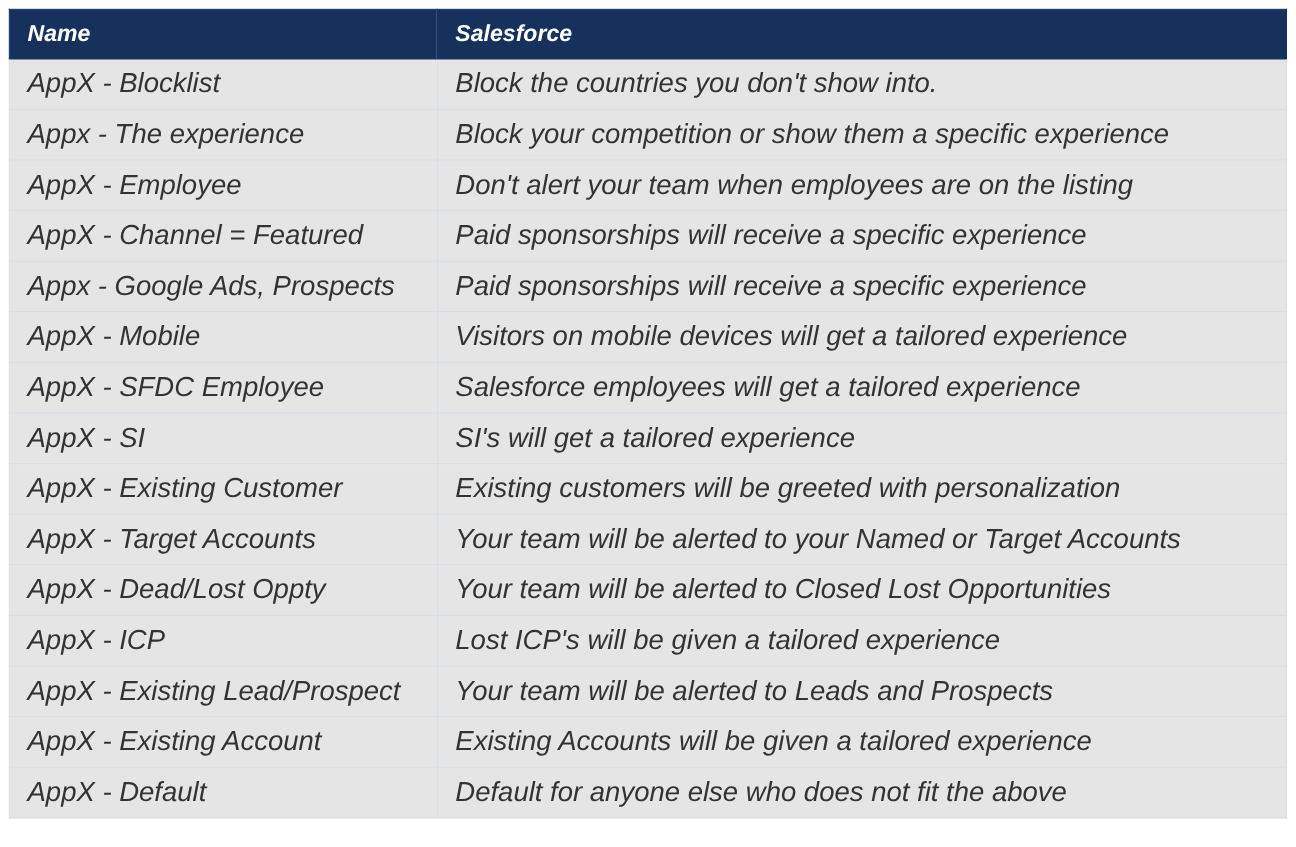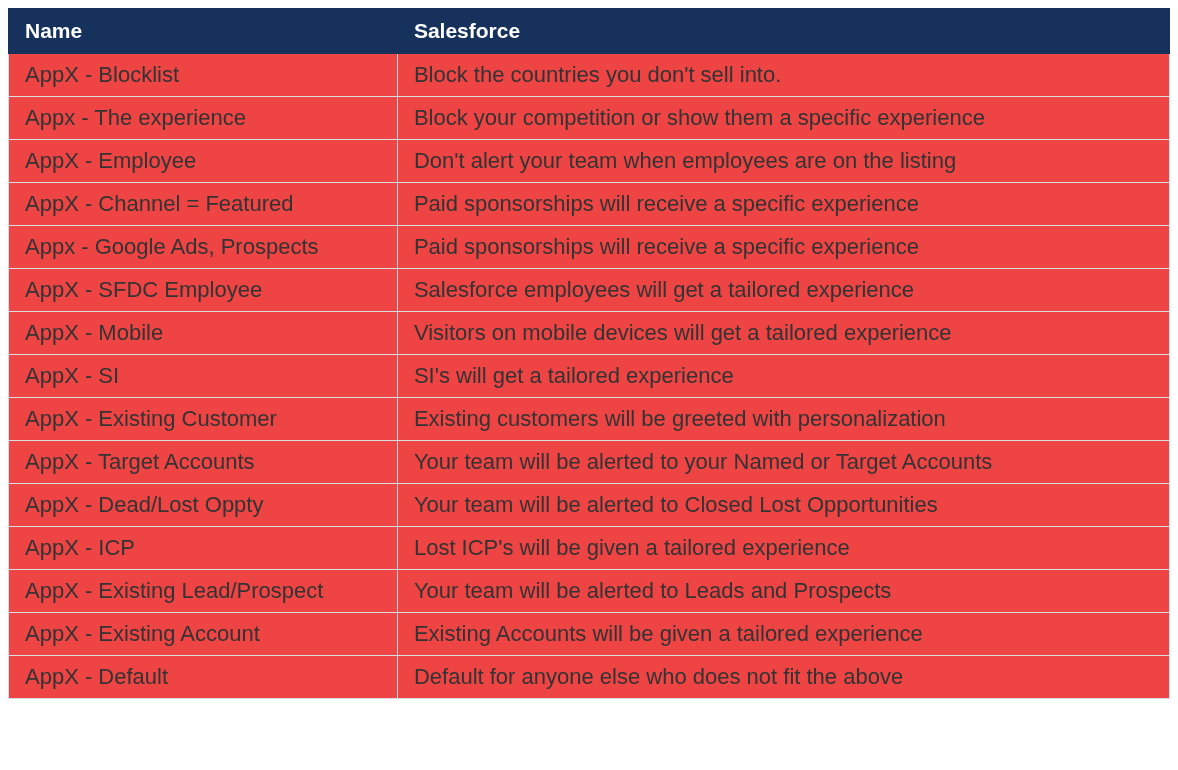--- a/index.html
+++ b/index.html
@@ -1,18 +1,19 @@
 <!DOCTYPE html>
 <html><head>
   <meta charset="utf-8">
   <style>
     * {
       margin: 0;
       padding: 0;
       box-sizing: border-box;
+      font-style: italic;
     }
     body {
       font-family: -apple-system, BlinkMacSystemFont, "Segoe UI", "Helvetica Neue", Arial, sans-serif;
       background: #ffffff;
       padding: 8px;
     }
     .table {
       width: 100%;
       border-collapse: collapse;
       table-layout: fixed;
@@ -25,67 +26,67 @@
       font-size: 21px;
       padding: 10px 16px;
       border: 1px solid #16325c;
     }
     .table thead th:first-child {
       width: 33.5%;
     }
     .table tbody td {
       border: 1px solid #d8dde6;
       padding: 8px 16px;
-      font-size: 22px;
+      font-size: 25px;
       color: #333333;
-      background: #ef4444;
+      background: #e5e5e5;
       vertical-align: middle;
     }
     .table tbody tr td:first-child {
       color: #333333;
     }
   </style>
 </head>
 <body>
 
 <table class="table">
   <thead>
     <tr>
       <th>Name</th>
       <th>Salesforce</th>
     </tr>
   </thead>
   <tbody>
     <tr>
       <td>AppX - Blocklist</td>
-      <td>Block the countries you don't sell into.</td>
+      <td>Block the countries you don't show into.</td>
     </tr>
     <tr>
       <td>Appx - The experience</td>
       <td>Block your competition or show them a specific experience</td>
     </tr>
     <tr>
       <td>AppX - Employee</td>
       <td>Don't alert your team when employees are on the listing</td>
     </tr>
     <tr>
       <td>AppX - Channel = Featured</td>
       <td>Paid sponsorships will receive a specific experience</td>
     </tr>
     <tr>
       <td>Appx - Google Ads, Prospects</td>
       <td>Paid sponsorships will receive a specific experience</td>
     </tr>
     <tr>
+      <td>AppX - Mobile</td>
+      <td>Visitors on mobile devices will get a tailored experience</td>
+    </tr>
+    <tr>
       <td>AppX - SFDC Employee</td>
       <td>Salesforce employees will get a tailored experience</td>
-    </tr>
-    <tr>
-      <td>AppX - Mobile</td>
-      <td>Visitors on mobile devices will get a tailored experience</td>
     </tr>
     <tr>
       <td>AppX - SI</td>
       <td>SI's will get a tailored experience</td>
     </tr>
     <tr>
       <td>AppX - Existing Customer</td>
       <td>Existing customers will be greeted with personalization</td>
     </tr>
     <tr>

